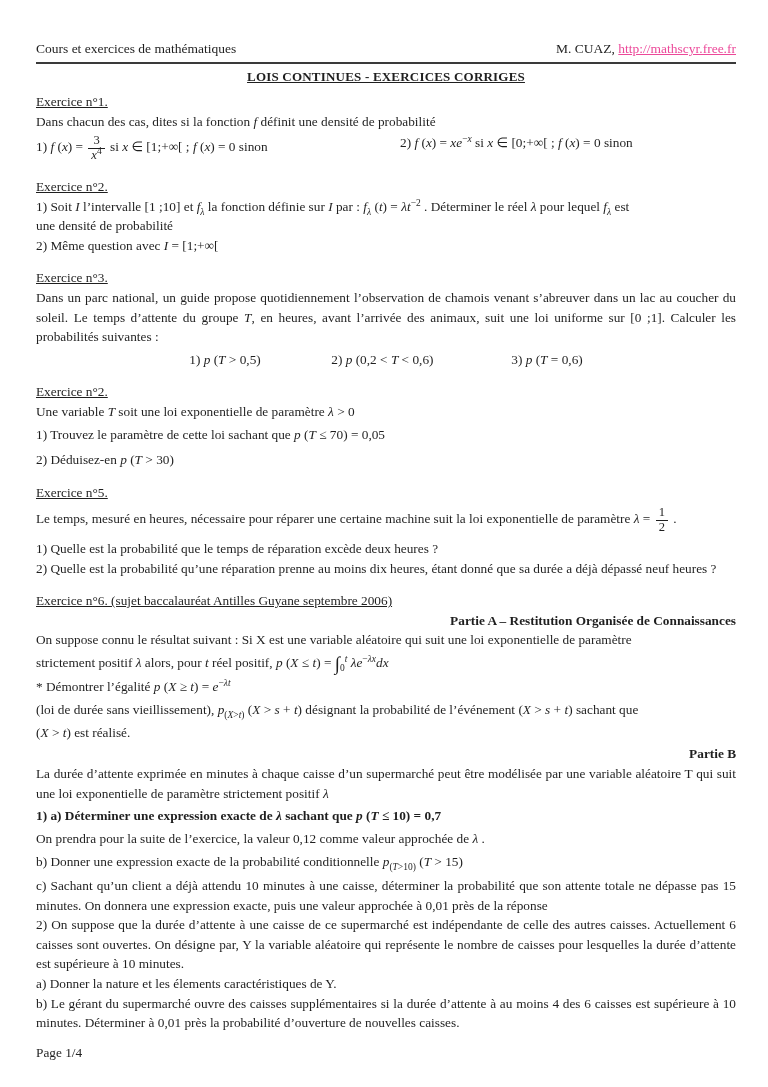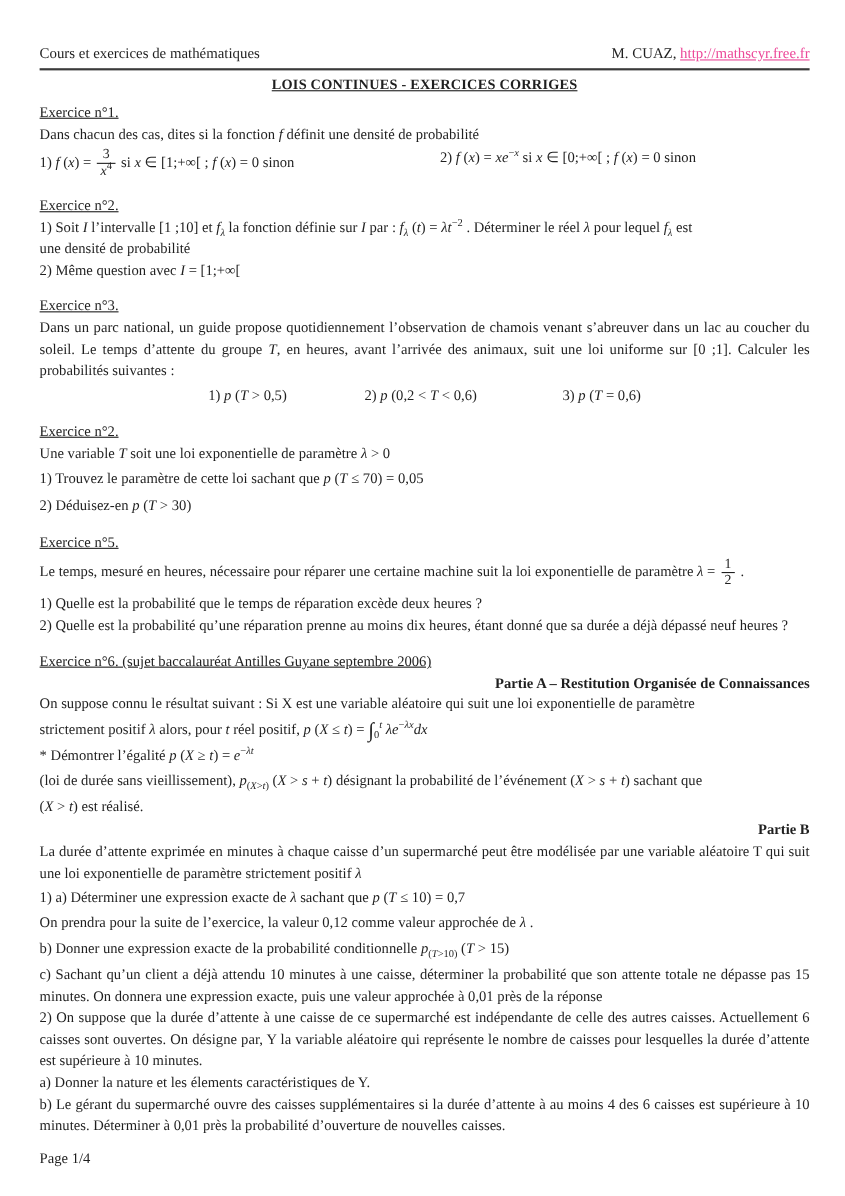--- a/index.html
+++ b/index.html
@@ -76,21 +76,21 @@
 
   <div class="exh">Exercice n°6. (sujet baccalauréat Antilles Guyane septembre 2006)</div>
   <div class="line bold">Partie A – Restitution Organisée de Connaissances</div>
   <div class="line just">On suppose connu le résultat suivant : Si X est une variable aléatoire qui suit une loi exponentielle de paramètre</div>
   <div class="line" style="margin:3px 0;">strictement positif <i>λ</i> alors, pour <i>t</i> réel positif, <i>p</i> (<i>X</i> ≤ <i>t</i>) = <span class="bigint">∫</span><sub>0</sub><sup><i>t</i></sup> <i>λe</i><sup>−<i>λx</i></sup><i>dx</i></div>
   <div class="line" style="margin:4px 0;">* Démontrer l’égalité <i>p</i> (<i>X</i> ≥ <i>t</i>) = <i>e</i><sup>−<i>λt</i></sup></div>
   <div class="line just" style="margin:3px 0;">(loi de durée sans vieillissement), <i>p</i><sub>(<i>X</i>&gt;<i>t</i>)</sub> (<i>X</i> &gt; <i>s</i> + <i>t</i>) désignant la probabilité de l’événement (<i>X</i> &gt; <i>s</i> + <i>t</i>) sachant que</div>
   <div class="line">(<i>X</i> &gt; <i>t</i>) est réalisé.</div>
   <div class="line bold" style="margin-top:2px;">Partie B</div>
   <div class="line just">La durée d’attente exprimée en minutes à chaque caisse d’un supermarché peut être modélisée par une variable aléatoire T qui suit une loi exponentielle de paramètre strictement positif <i>λ</i></div>
-  <div class="line" style="margin-top:3px;">1) a) Déterminer une expression exacte de <i>λ</i> sachant que <i>p</i> (<i>T</i> ≤ 10) = 0,7</div>
+  <div class="line" style="margin-top:3px;font-weight:bold;">1) a) Déterminer une expression exacte de <i>λ</i> sachant que <i>p</i> (<i>T</i> ≤ 10) = 0,7</div>
   <div class="line" style="margin-top:3px;">On prendra pour la suite de l’exercice, la valeur 0,12 comme valeur approchée de <i>λ</i> .</div>
   <div class="line" style="margin:4px 0;">b) Donner une expression exacte de la probabilité conditionnelle <i>p</i><sub>(<i>T</i>&gt;10)</sub> (<i>T</i> &gt; 15)</div>
   <div class="line just">c) Sachant qu’un client a déjà attendu 10 minutes à une caisse, déterminer la probabilité que son attente totale ne dépasse pas 15 minutes. On donnera une expression exacte, puis une valeur approchée à 0,01 près de la réponse</div>
   <div class="line just">2) On suppose que la durée d’attente à une caisse de ce supermarché est indépendante de celle des autres caisses. Actuellement 6 caisses sont ouvertes. On désigne par, Y la variable aléatoire qui représente le nombre de caisses pour lesquelles la durée d’attente est supérieure à 10 minutes.</div>
   <div class="line">a) Donner la nature et les élements caractéristiques de Y.</div>
   <div class="line just">b) Le gérant du supermarché ouvre des caisses supplémentaires si la durée d’attente à au moins 4 des 6 caisses est supérieure à 10 minutes. Déterminer à 0,01 près la probabilité d’ouverture de nouvelles caisses.</div>
 
   <div class="footer">Page 1/4</div>
 
 </div>

